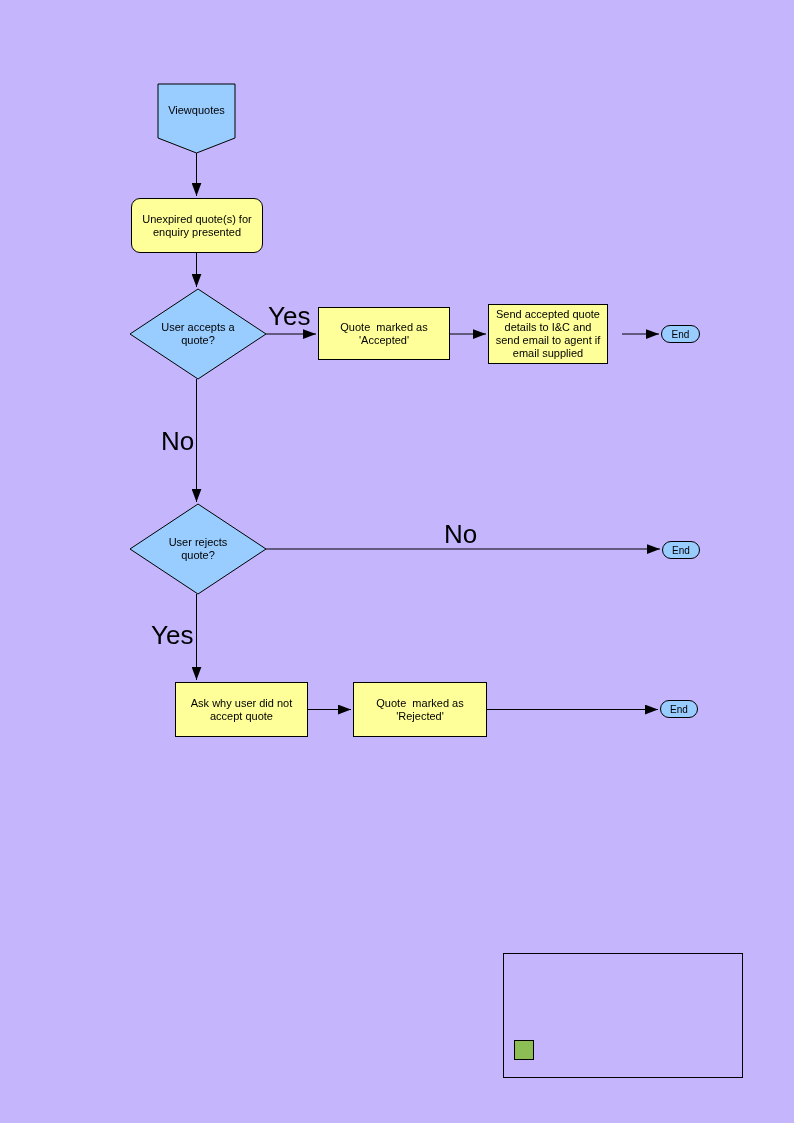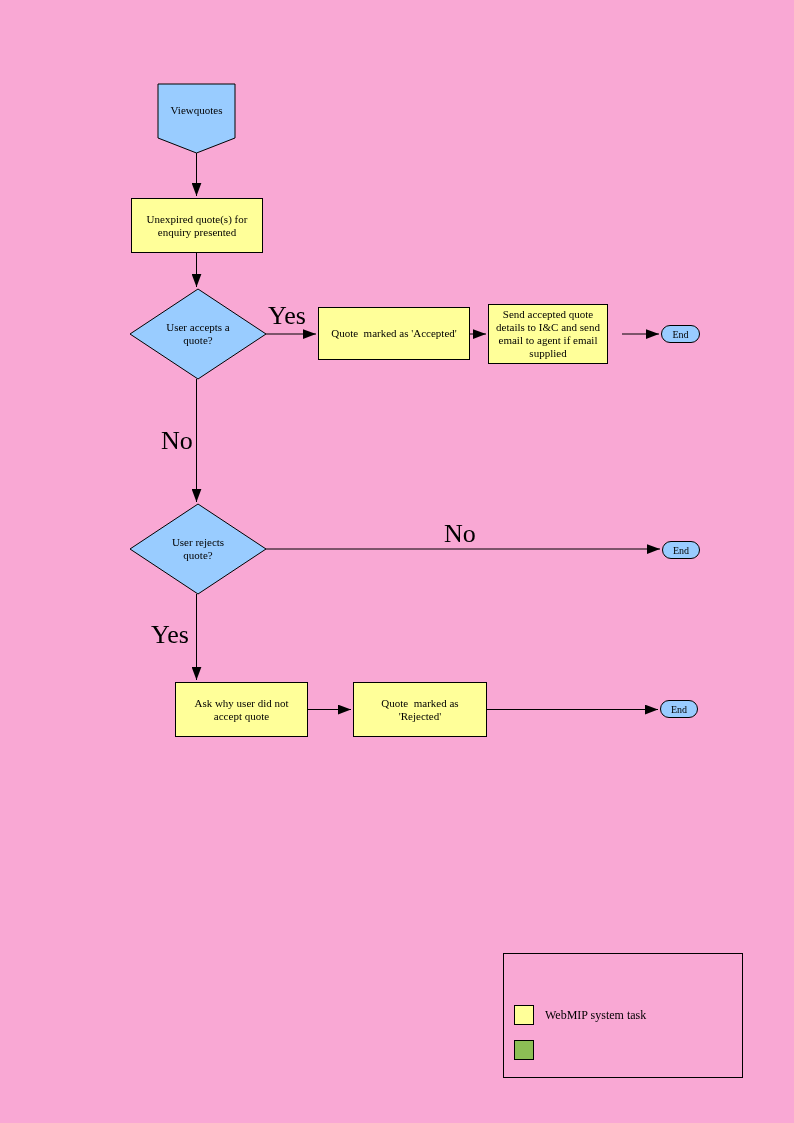--- a/index.html
+++ b/index.html
@@ -1,18 +1,18 @@
 <!DOCTYPE html>
 <html><head>
 <meta charset="utf-8">
 <style>
   html,body{margin:0;padding:0;background:#fff;}
   .canvas{
-    position:relative;width:794px;height:1123px;background:#f9a8d4;
-    font-family:Liberation Serif, serif;color:#000;overflow:hidden;
+    position:relative;width:794px;height:1123px;background:#c4b5fd;
+    font-family:Liberation Sans, sans-serif;color:#000;overflow:hidden;
   }
   svg.layer{position:absolute;left:0;top:0;}
   .node-label{
     position:absolute;display:flex;align-items:center;justify-content:center;
     text-align:center;font-size:11px;line-height:13px;white-space:pre-wrap;
   }
   .process{
     position:absolute;border:1px solid #000;box-sizing:border-box;
     display:flex;align-items:center;justify-content:center;
     text-align:center;font-size:11px;line-height:13px;white-space:pre-wrap;
@@ -58,42 +58,38 @@
     <line x1="263" y1="709.5" x2="351" y2="709.5" stroke="#000" stroke-width="1" marker-end="url(#arrow)"></line>
     <line x1="487" y1="709.5" x2="658" y2="709.5" stroke="#000" stroke-width="1" marker-end="url(#arrow)"></line>
   </svg>
 
   <div class="node-label" style="left:156px;top:100px;width:81px;height:20px;">Viewquotes</div>
 
   <div class="node-label" style="left:161px;top:312px;width:74px;height:44px;">User accepts a quote?</div>
 
   <div class="node-label" style="left:163px;top:527px;width:70px;height:44px;">User rejects quote?</div>
 
-  <div class="process" style="left: 131px; top: 198px; width: 132px; height: 55px; background-color: rgb(255, 255, 153);">Unexpired quote(s) for enquiry presented</div>
+  <div class="process" style="left: 131px; top: 198px; width: 132px; height: 55px; background-color: rgb(255, 255, 153); border-radius: 9px;">Unexpired quote(s) for enquiry presented</div>
 
-  <div class="process" style="left: 318px; top: 307px; width: 152px; height: 53px; background-color: rgb(255, 255, 153);">Quote  marked as 'Accepted'</div>
+  <div class="process" style="left: 318px; top: 307px; width: 132px; height: 53px; background-color: rgb(255, 255, 153);">Quote  marked as 'Accepted'</div>
 
   <div class="process" style="left: 488px; top: 304px; width: 120px; height: 60px; background-color: rgb(255, 255, 153);">Send accepted quote details to I&amp;C and send email to agent if email supplied</div>
 
   <div class="process" style="left: 130px; top: 682px; width: 133px; height: 55px; background-color: rgb(255, 255, 153); margin-left: 45px;">Ask why user did not accept quote</div>
 
   <div class="process" style="left: 353px; top: 682px; width: 134px; height: 55px; background-color: rgb(255, 255, 153);">Quote  marked as 'Rejected'</div>
 
   <div class="endcap" style="left: 661px; top: 325px; width: 39px; height: 18px; background-color: rgb(153, 204, 255);">End</div>
   <div class="endcap" style="left: 662px; top: 541px; width: 38px; height: 18px; background-color: rgb(153, 204, 255);">End</div>
   <div class="endcap" style="left: 660px; top: 700px; width: 38px; height: 18px; background-color: rgb(153, 204, 255);">End</div>
 
   <div class="edge-label" style="left:268px;top:303px;">Yes</div>
   <div class="edge-label" style="left:161px;top:428px;">No</div>
   <div class="edge-label" style="left:444px;top:521px;">No</div>
   <div class="edge-label" style="left:151px;top:622px;">Yes</div>
 
   <div class="legend">
-    <div class="legend-row center" style="top:51px;">
-      <span class="swatch" style="background-color: rgb(255, 255, 153);"></span>
-      <span class="legend-label">WebMIP system task</span>
-    </div>
     <div class="legend-row top" style="top:86px;">
       <span class="swatch" style="background-color: rgb(140, 190, 85);"></span>
     </div>
   </div>
 
 </div>
 
 </body></html>

